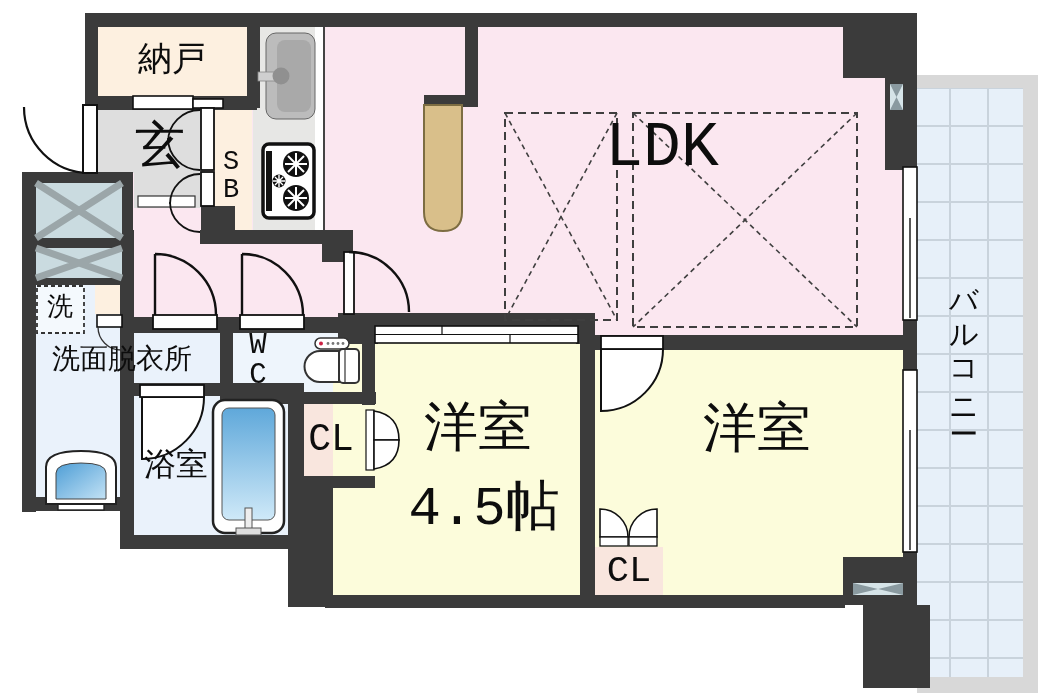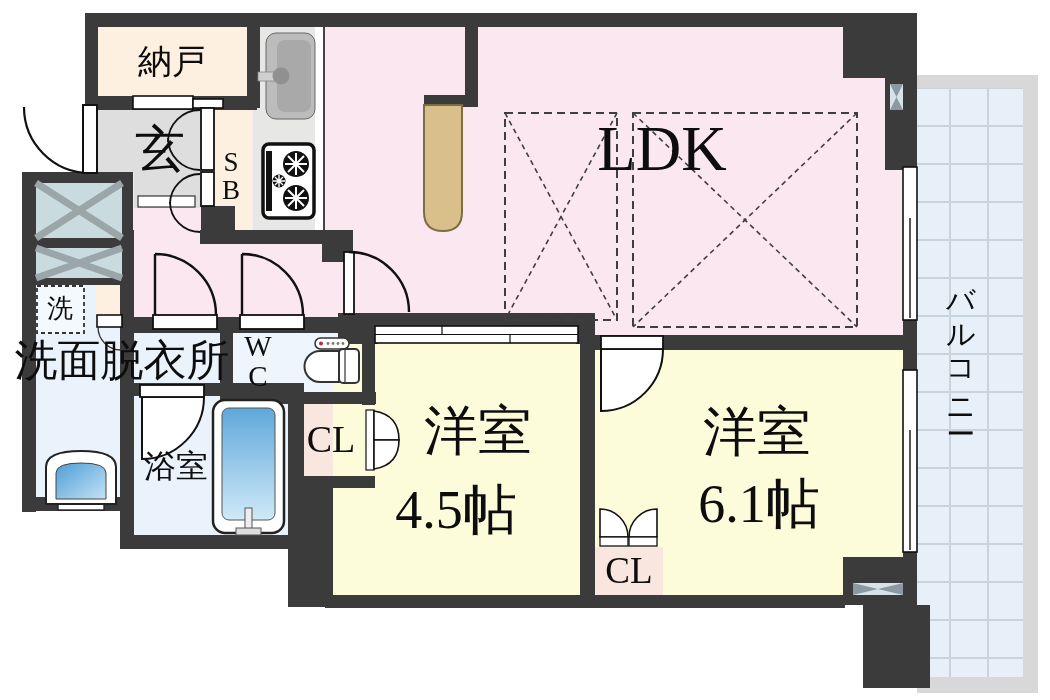--- a/index.html
+++ b/index.html
@@ -1,17 +1,17 @@
 <!DOCTYPE html>
 <html><head>
 <meta charset="utf-8">
 <style>
   html,body{margin:0;padding:0;background:#ffffff;}
   #stage{position:relative;width:1050px;height:700px;background:#ffffff;overflow:hidden;
-         font-family:Liberation Serif, serif;}
+         font-family:Liberation Mono, monospace;}
   .room{position:absolute;}
   .w{position:absolute;background:#3b3b3b;}
   .lbl{position:absolute;transform:translate(-50%,-50%);color:#0d0d0d;white-space:nowrap;
        text-align:center;line-height:1.05;}
   .vert{writing-mode:vertical-rl;letter-spacing:5px;}
   .tiles{background-color:#e7f0f9;
      background-image:linear-gradient(to right,#c9d3dc 2px,transparent 2px),
                       linear-gradient(to bottom,#c9d3dc 2px,transparent 2px);
      background-size:38px 38px;background-position:32px 37px;}
   svg{position:absolute;left:0;top:0;}
@@ -244,28 +244,27 @@
     </g>
   </svg>
 
   <div class="lbl" style="left:172px;top:62px;font-size:34px;">納戸</div>
   <div class="lbl" style="left:160px;top:149px;font-size:50px;">玄</div>
   <div class="lbl" style="left:231px;top:176px;font-size:27px;">
     <div>S</div>
     <div>B</div>
   </div>
   <div class="lbl" style="left:60px;top:309px;font-size:26px;">洗</div>
-  <div class="lbl" style="left:122px;top:361px;font-size:43px;text-align:right;">洗面脱衣所</div>
+  <div class="lbl" style="left:122px;top:361px;font-size:28px;text-align:right;">洗面脱衣所</div>
   <div class="lbl" style="left:258px;top:361px;font-size:29px;">
     <div>W</div>
     <div>C</div>
   </div>
   <div class="lbl" style="left:331px;top:440px;font-size:38px;">CL</div>
   <div class="lbl" style="left:176px;top:467px;font-size:32px;">浴室</div>
   <div class="lbl" style="left:662px;top:149px;font-size:63px;">LDK</div>
   <div class="lbl" style="left:478px;top:431px;font-size:54px;">洋室</div>
-  <div class="lbl" style="left:456px;top:510px;font-size:54px;text-align:center;">4.5帖</div>
+  <div class="lbl" style="left:484px;top:510px;font-size:54px;text-align:center;">4.5帖</div>
   <div class="lbl" style="left:757px;top:432px;font-size:54px;">洋室</div>
-  <div class="lbl" style="left:759px;top:504px;font-size:54px;">6.1帖</div>
   <div class="lbl" style="left:629px;top:571px;font-size:37px;">CL</div>
   <div class="lbl vert" style="left:961px;top:345px;font-size:29px;">バルコニー</div>
 
 </div>
 
 </body></html>

